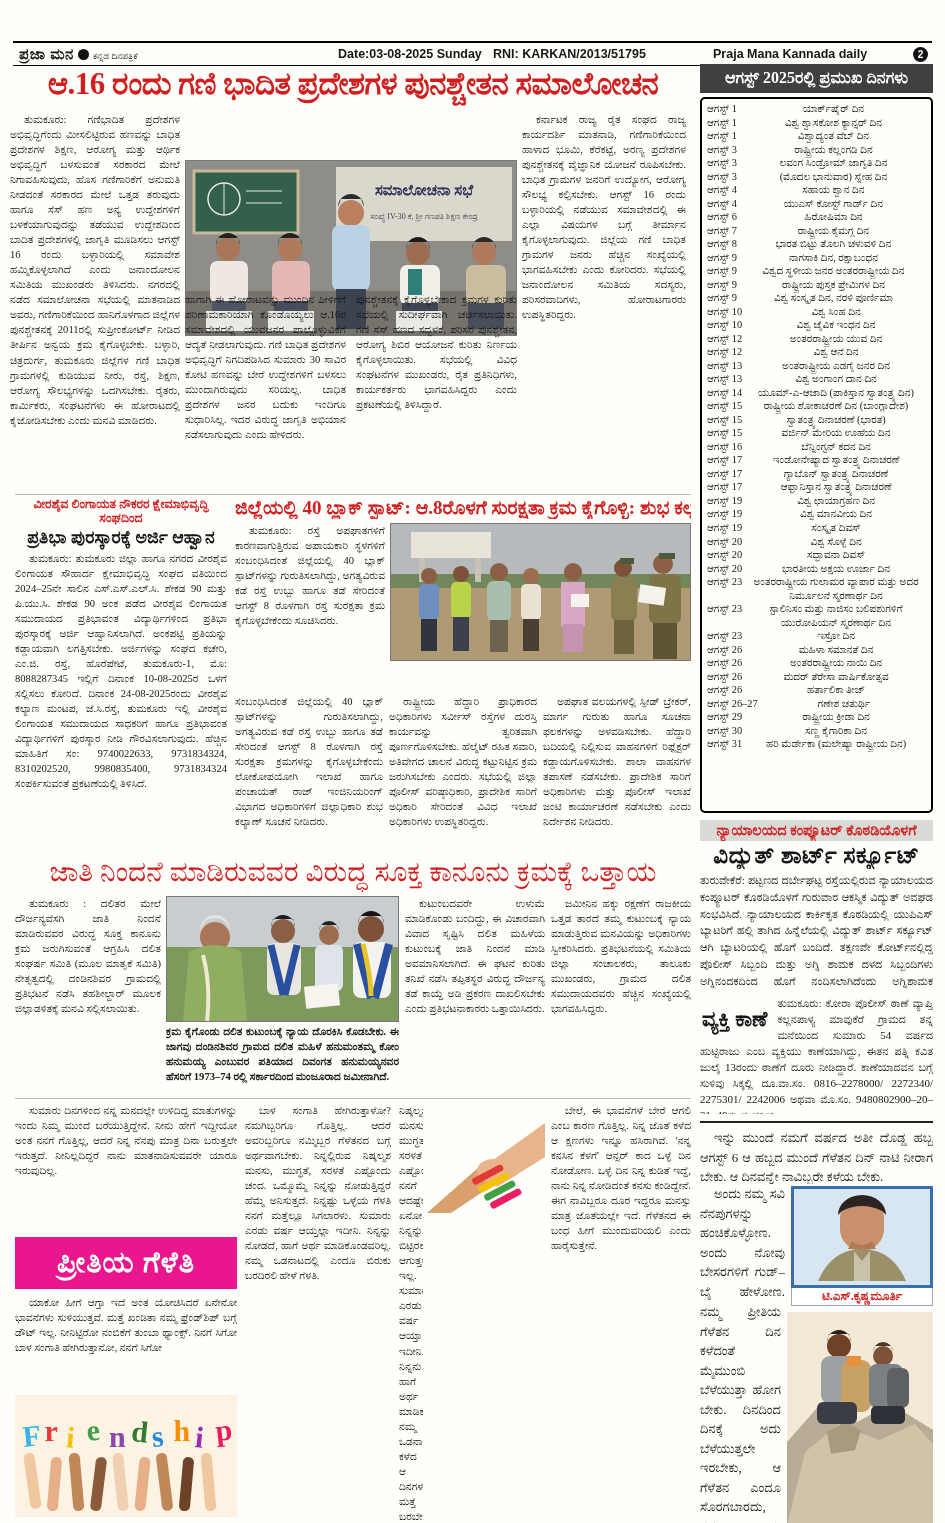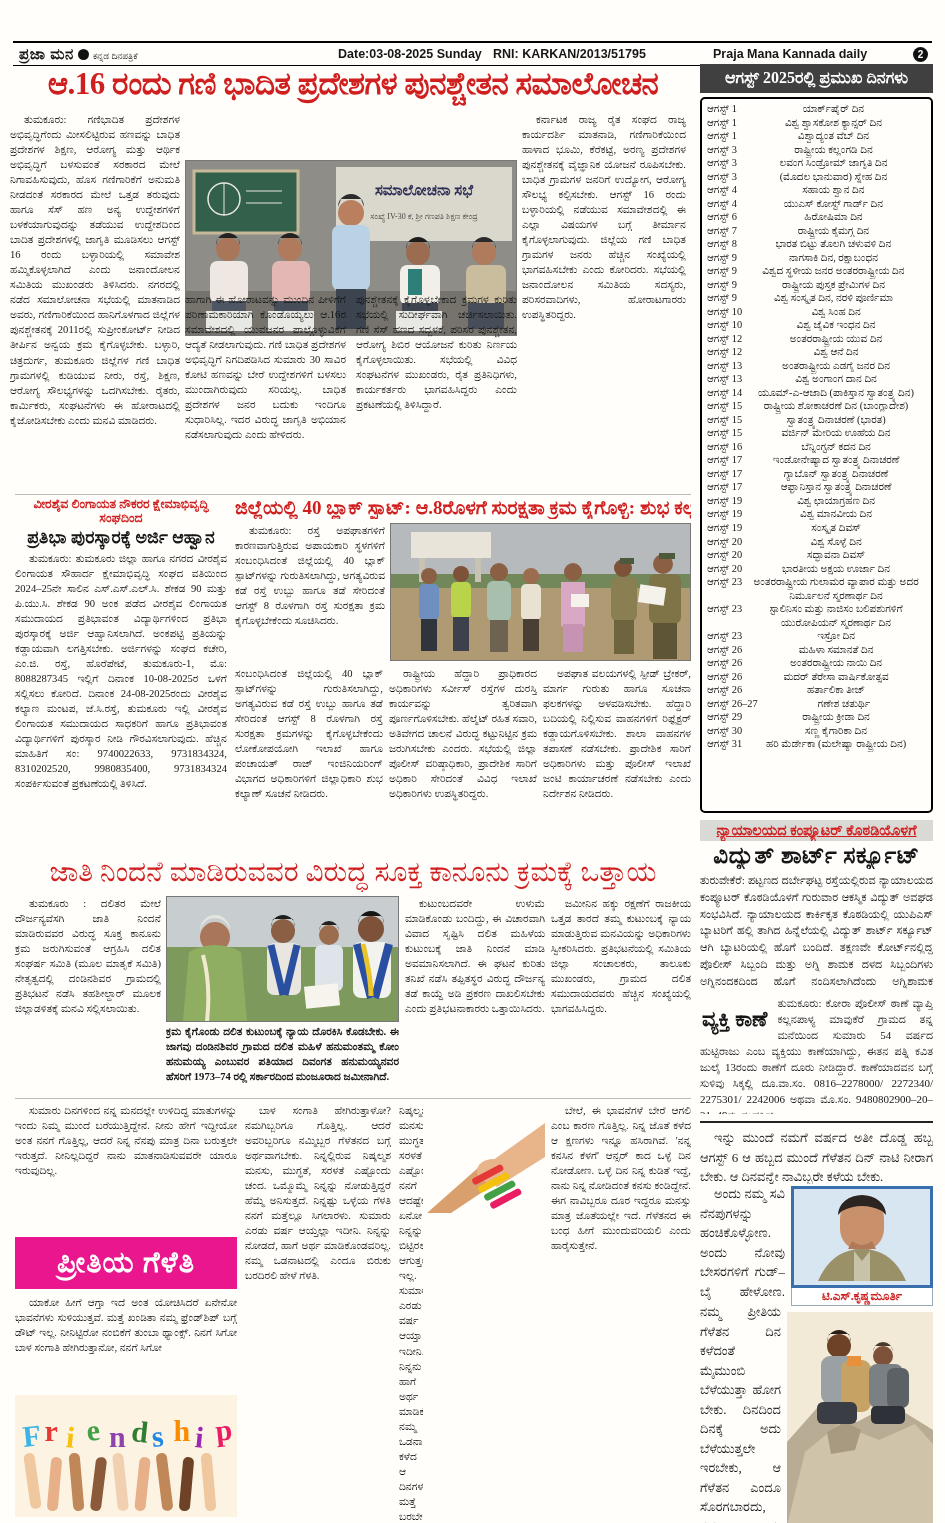--- a/index.html
+++ b/index.html
@@ -37,21 +37,21 @@
   .art2{position:absolute;left:15px;top:494px;width:676px;height:358px;border-top:1px solid #bbb;padding-top:3px;box-sizing:border-box;}
   .a2left{position:absolute;left:0;top:2px;width:212px;height:352px;}
   .kicker{font-size:12.5px;font-weight:bold;line-height:1.15;text-align:center;}
   .a2lh{font-size:17.5px;font-weight:bold;text-align:center;line-height:1.1;margin:2px 0 4px 0;}
   .a2right{position:absolute;left:220px;top:2px;width:456px;height:352px;}
   .a2h{font-size:19px;font-weight:bold;text-align:center;white-space:nowrap;overflow:hidden;}
   .a2introw{position:relative;height:138px;margin-top:4px;}
   .a2intro{position:absolute;left:0;top:0;width:150px;height:138px;}
   .a2photo{position:absolute;left:155px;top:0;width:301px;height:138px;border:1px solid #777;box-sizing:border-box;}
   .a2cols{display:flex;gap:6px;margin-top:5px;}
-  .a2cols .bt{width:148px;height:200px;}
+  .a2cols .bt{width:148px;height:200px;margin-top:28px;}
   
   .art3{position:absolute;left:15px;top:856px;width:676px;height:238px;}
   .a3h{font-size:28px;font-weight:normal;text-align:center;white-space:nowrap;overflow:hidden;height:36px;}
   .a3c1{position:absolute;left:0;top:40px;width:146px;height:196px;}
   .a3mid{position:absolute;left:151px;top:40px;width:233px;height:196px;}
   .a3photo{width:233px;height:126px;border:1px solid #777;box-sizing:border-box;}
   .a3mid .bt{height:66px;}
   .a3c3{position:absolute;left:390px;top:40px;width:140px;height:196px;}
   .a3c4{position:absolute;left:536px;top:40px;width:140px;height:196px;}
   
@@ -65,21 +65,21 @@
   .handsfloat{float:right;width:118px;height:108px;margin:2px 0 2px 4px;shape-outside:margin-box;}
   
   .rightcol{position:absolute;left:700px;top:64px;width:233px;height:1452px;}
   .sb-title{background:#404040;color:#fff;font-size:16px;font-weight:bold;text-align:center;padding:5px 0 6px 0;}
   .sb-box{border:2px solid #000;border-radius:5px;margin-top:4px;height:716px;overflow:hidden;
           padding:3px 5px;box-sizing:border-box;}
   .sb-row{display:flex;font-size:10.4px;line-height:1.3;}
   .sb-day{white-space:nowrap;margin-right:4px;}
   .sb-label{flex:1;text-align:center;}
   .sc-kick{background:#d9d9d6;color:#d01f1f;font-weight:bold;font-size:14.5px;text-align:center;
-           margin-top:7px;padding:2px 0;white-space:nowrap;overflow:hidden;text-decoration:underline;}
+           margin-top:7px;padding:2px 0;white-space:nowrap;overflow:hidden;}
   .sc-head{font-size:23px;font-weight:bold;text-align:center;letter-spacing:.5px;margin:2px 0 3px 0;white-space:nowrap;overflow:hidden;}
   .sc-body{font-size:11.2px;line-height:1.5;text-align:justify;height:118px;overflow:hidden;}
   .mp{margin-top:6px;overflow:hidden;height:118px;}
   .mp-head{float:left;font-size:21px;font-weight:bold;margin:12px 10px 2px 2px;line-height:1.1;}
   .mp-body{font-size:11px;line-height:1.45;text-align:justify;}
   .rdiv{border:0;border-top:2px solid #222;margin:7px 0 5px 0;}
   .c5 .bt{font-size:13px;line-height:1.5;}
   .portrait{float:right;width:142px;margin:2px 0 2px 6px;text-align:center;}
   .portrait-frame{border:3px solid #3a6fae;background:#d7e6f0;}
   .portrait-cap{color:#d01f1f;font-weight:bold;font-size:12px;padding:1px 0;background:#fff;border:1px solid #9ab;border-top:0;}

